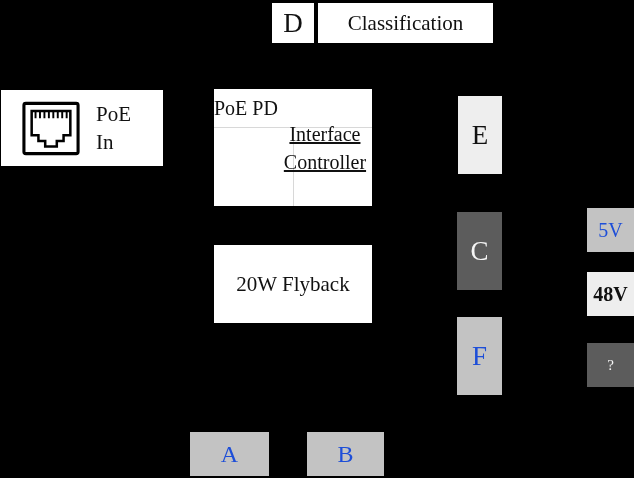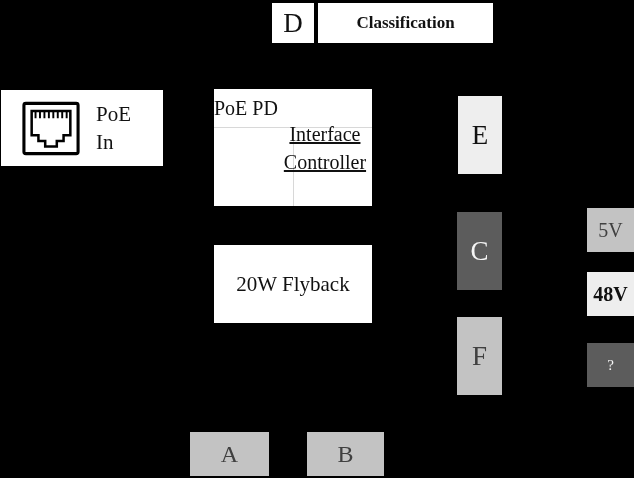--- a/index.html
+++ b/index.html
@@ -7,31 +7,31 @@
     position:relative;
     width:634px;height:478px;
     background:#000000;
     font-family:"Liberation Serif","DejaVu Serif",serif;
     overflow:hidden;
   }
   .box{position:absolute;box-sizing:border-box;}
   .white-box{background:#ffffff;border:1.5px solid #000000;color:#111;}
   .flat{border:none;}
   .light{background:#eeeeee;color:#111;}
-  .silver{background:#c3c3c3;color:#404040;text-align:center;}
+  .silver{background:#c3c3c3;color:#1d4ed8;text-align:center;}
   .dark{background:#5c5c5c;color:#f5f5f5;}
   .center{display:flex;align-items:center;justify-content:center;}
   .col{display:flex;flex-direction:column;align-items:center;justify-content:center;}
 
   .big-letter{font-size:27px;}
   .rail-label{font-size:20px;}
   .q-label{font-size:15px;}
 
   #d-box{left:271px;top:2px;width:44px;height:42px;font-size:27px;}
-  #classification-box{left:317px;top:2px;width:177px;height:42px;font-size:17px;font-weight:bold;}
+  #classification-box{left:317px;top:2px;width:177px;height:42px;font-size:21px;}
 
   #poe-in-box{left:0;top:89px;width:164px;height:78px;}
   #data-out-box{left:3px;top:215px;width:164px;height:78px;}
   .port-icon{position:absolute;left:21px;top:11px;width:58px;height:55px;}
   .port-text{position:absolute;left:95px;top:0;height:100%;display:flex;flex-direction:column;justify-content:center;font-size:21px;line-height:28px;}
 
   #controller-box{left:213px;top:88px;width:160px;height:119px;}
   #controller-box .row1{height:39px;display:flex;align-items:center;justify-content:center;font-size:20px;}
   #controller-box .row2{flex:1;display:flex;flex-direction:column;align-items:center;justify-content:center;font-size:20px;line-height:28px;text-decoration:underline;}
   .divider-h{position:absolute;left:0;top:38px;width:100%;height:1px;background:#d8d8d8;}

